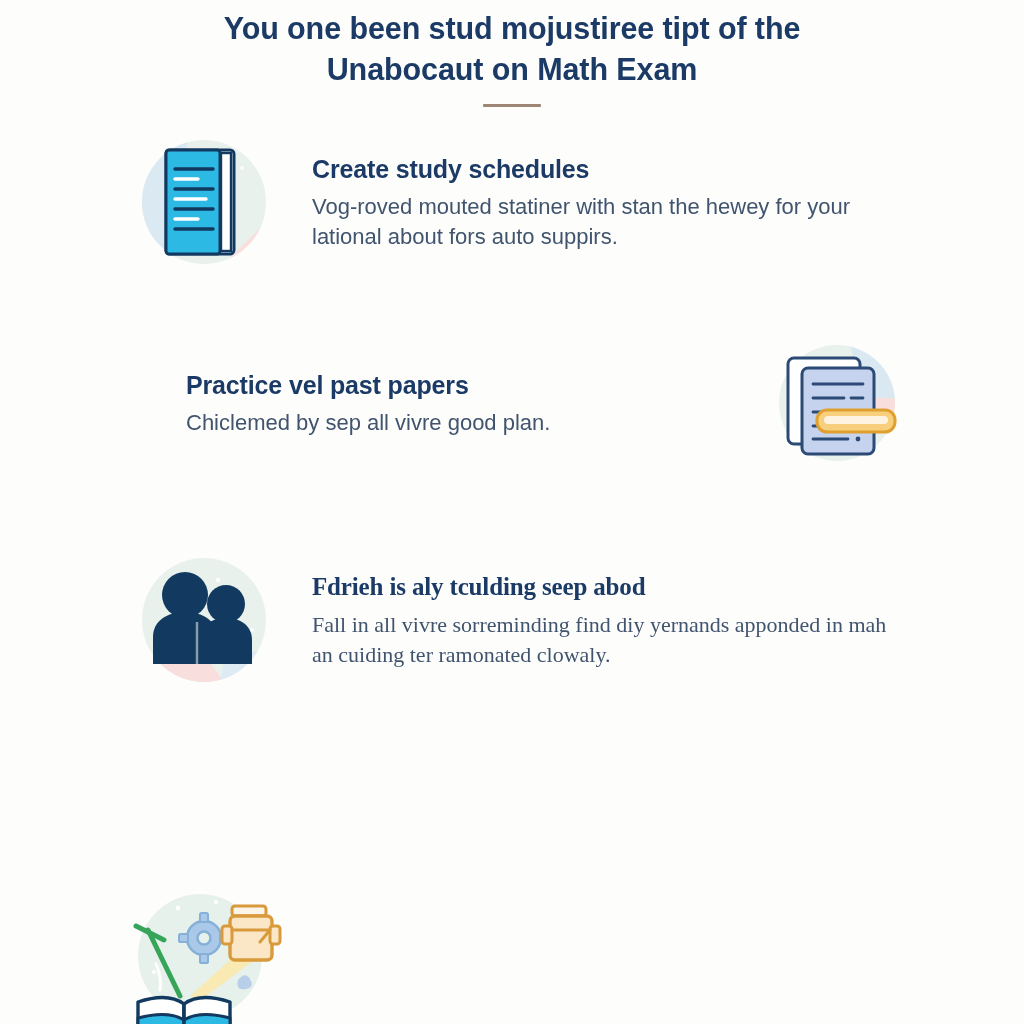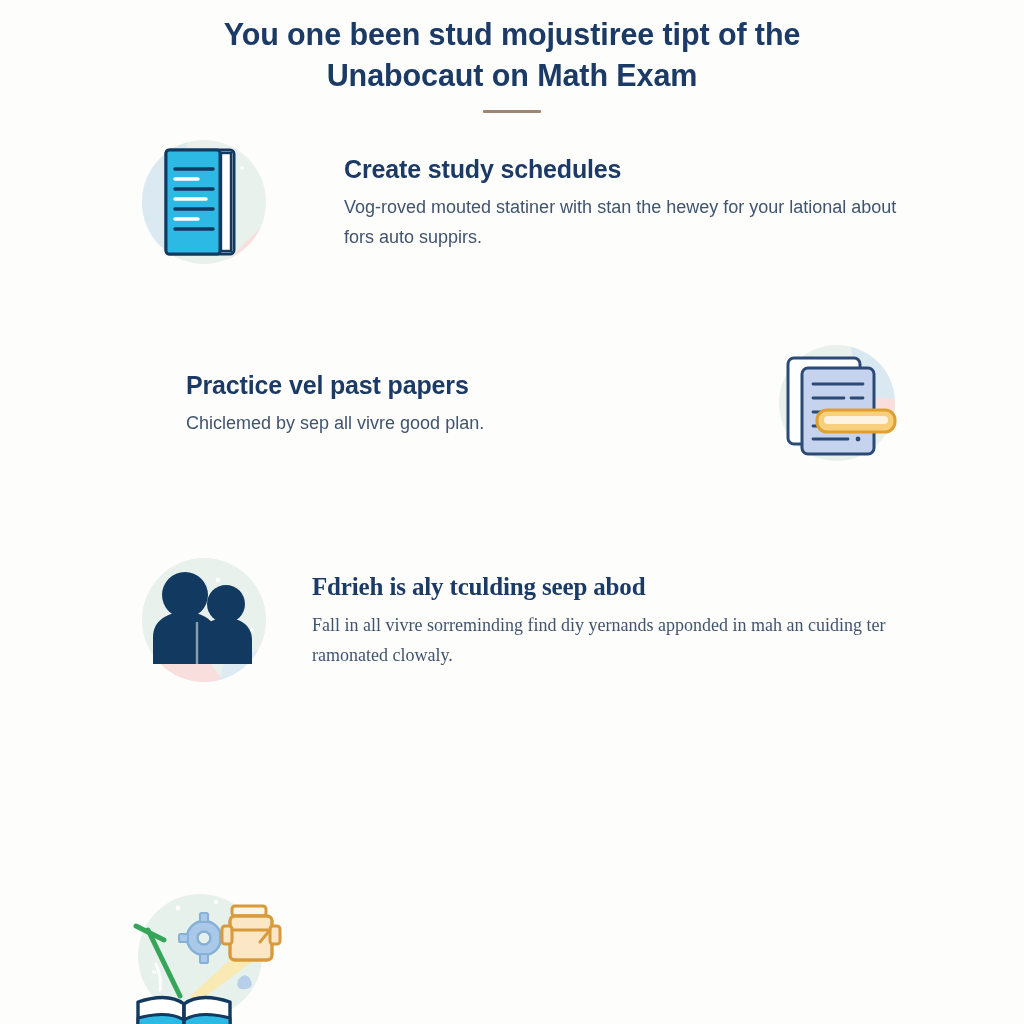--- a/index.html
+++ b/index.html
@@ -20,21 +20,20 @@
     box-sizing: border-box;
   }
 
   
   .header {
     position: absolute;
     top: 8px;
     left: 140px;
     width: 744px;
     text-align: center;
-    margin-top: 6px;
   }
   .header-title {
     font-family: "Liberation Sans", sans-serif;
     font-size: 30.5px;
     font-weight: 700;
     line-height: 41px;
     color: #1b3a66;
     letter-spacing: -0.1px;
     white-space: pre-line;
   }
@@ -62,39 +61,39 @@
 
   .row-title {
     font-size: 25px;
     font-weight: 700;
     color: #1b3a66;
     line-height: 32px;
     margin: 0 0 7px 0;
     letter-spacing: -0.15px;
   }
   .row-desc {
-    font-size: 18px;
+    font-size: 22px;
     font-weight: 400;
     color: #41546e;
     line-height: 30px;
     margin: 0;
     max-width: 600px;
   }
 
   .icon-wrap {
     position: relative;
     flex: 0 0 auto;
     display: flex;
     align-items: center;
     justify-content: center;
   }
   .icon-wrap svg { display: block; }
 
   
-  #row-1 { top: 126px;  left: 128px; width: 790px; height: 152px; gap: 32px; }
+  #row-1 { top: 126px;  left: 128px; width: 790px; height: 152px; }
   #row-2 { top: 336px;  left: 186px; width: 720px; height: 135px; gap: 7px; }
   #row-3 { top: 544px;  left: 128px; width: 760px; height: 152px; font-family: Liberation Serif, serif; }
   #row-4 { top: 728px;  left: 190px; width: 716px; height: 120px; }
   #row-5 { top: 886px;  left: 120px; width: 760px; height: 140px; }
 
   #row-1 .icon-wrap { width: 152px; height: 152px; }
   #row-2 .icon-wrap { width: 138px; height: 135px; }
   #row-3 .icon-wrap { width: 152px; height: 152px; }
   #row-4 .icon-wrap { width: 104px; height: 104px; }
   #row-5 .icon-wrap { width: 164px; height: 140px; }

